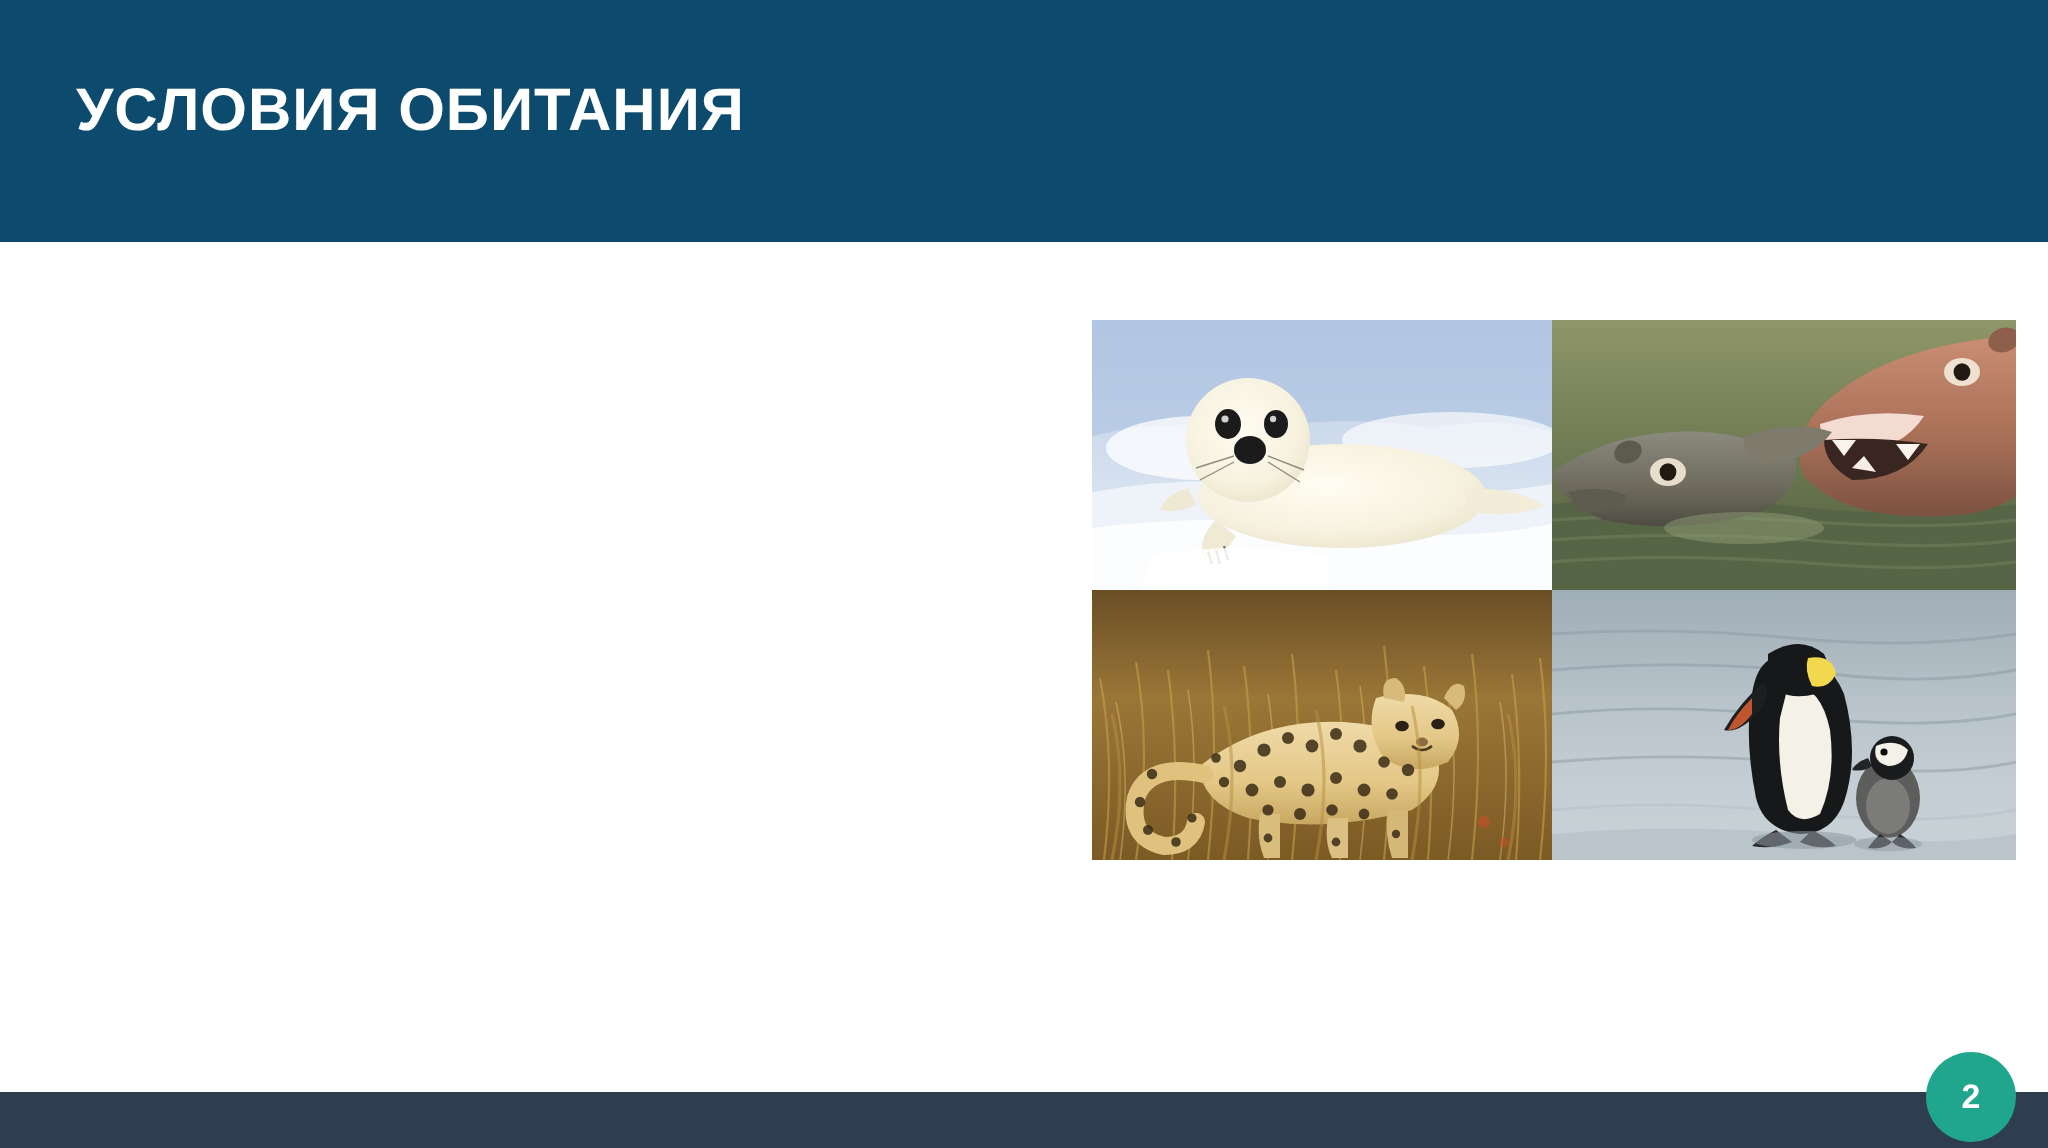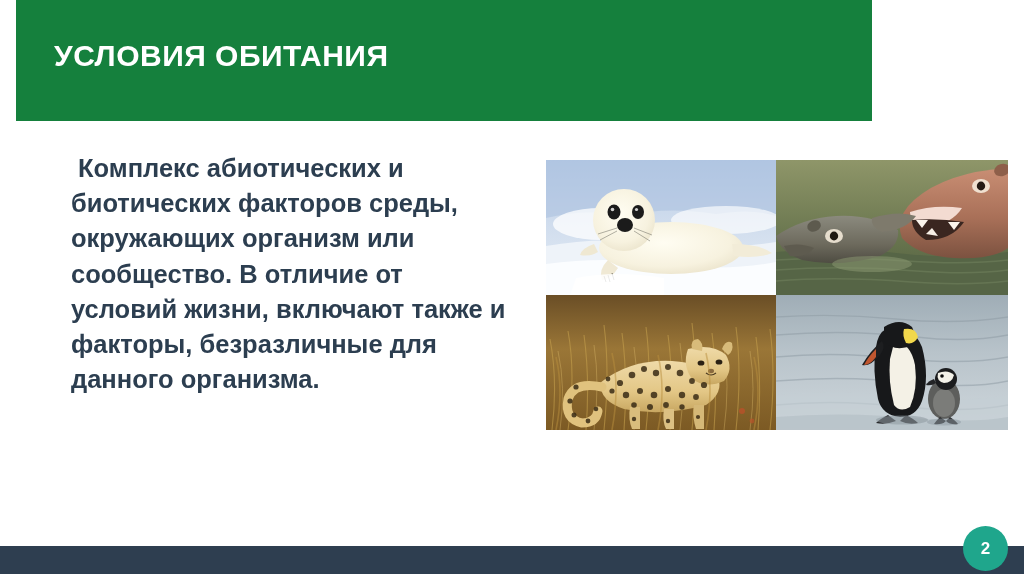--- a/index.html
+++ b/index.html
@@ -11,25 +11,25 @@
     width: 1024px;
     height: 574px;
     position: relative;
     overflow: hidden;
     font-family: "Liberation Sans", sans-serif;
   }
 
   
   #header-bar {
     position: absolute;
-    left: 16px;
+    left: 0;
     top: 0;
-    width: 856px;
+    width: 1024px;
     height: 121px;
-    background: #15803d;
+    background: #0c4a6e;
   }
   #slide-title {
     position: absolute;
     left: 38px;
     top: 39px;
     font-size: 30px;
     font-weight: bold;
     color: #ffffff;
     letter-spacing: 0.5px;
     white-space: nowrap;
@@ -110,21 +110,20 @@
 </style>
 </head>
 <body>
 
 <div id="header-bar">
   <div id="slide-title">УСЛОВИЯ ОБИТАНИЯ</div>
 </div>
 
 <div id="content-area">
 
-  <div id="body-text">Комплекс абиотических и биотических факторов среды, окружающих организм или сообщество. В отличие от условий жизни, включают также и факторы, безразличные для данного организма.</div>
 
   <div id="photo-collage">
 
     <div class="photo-cell">
       <svg viewBox="0 0 230 135" preserveAspectRatio="none" aria-hidden="true">
         <defs>
           <linearGradient id="seal-sky" x1="0" y1="0" x2="0" y2="1">
             <stop offset="0%" stop-color="#b9cde6"></stop>
             <stop offset="45%" stop-color="#cfdced"></stop>
             <stop offset="100%" stop-color="#e7eef6"></stop>

